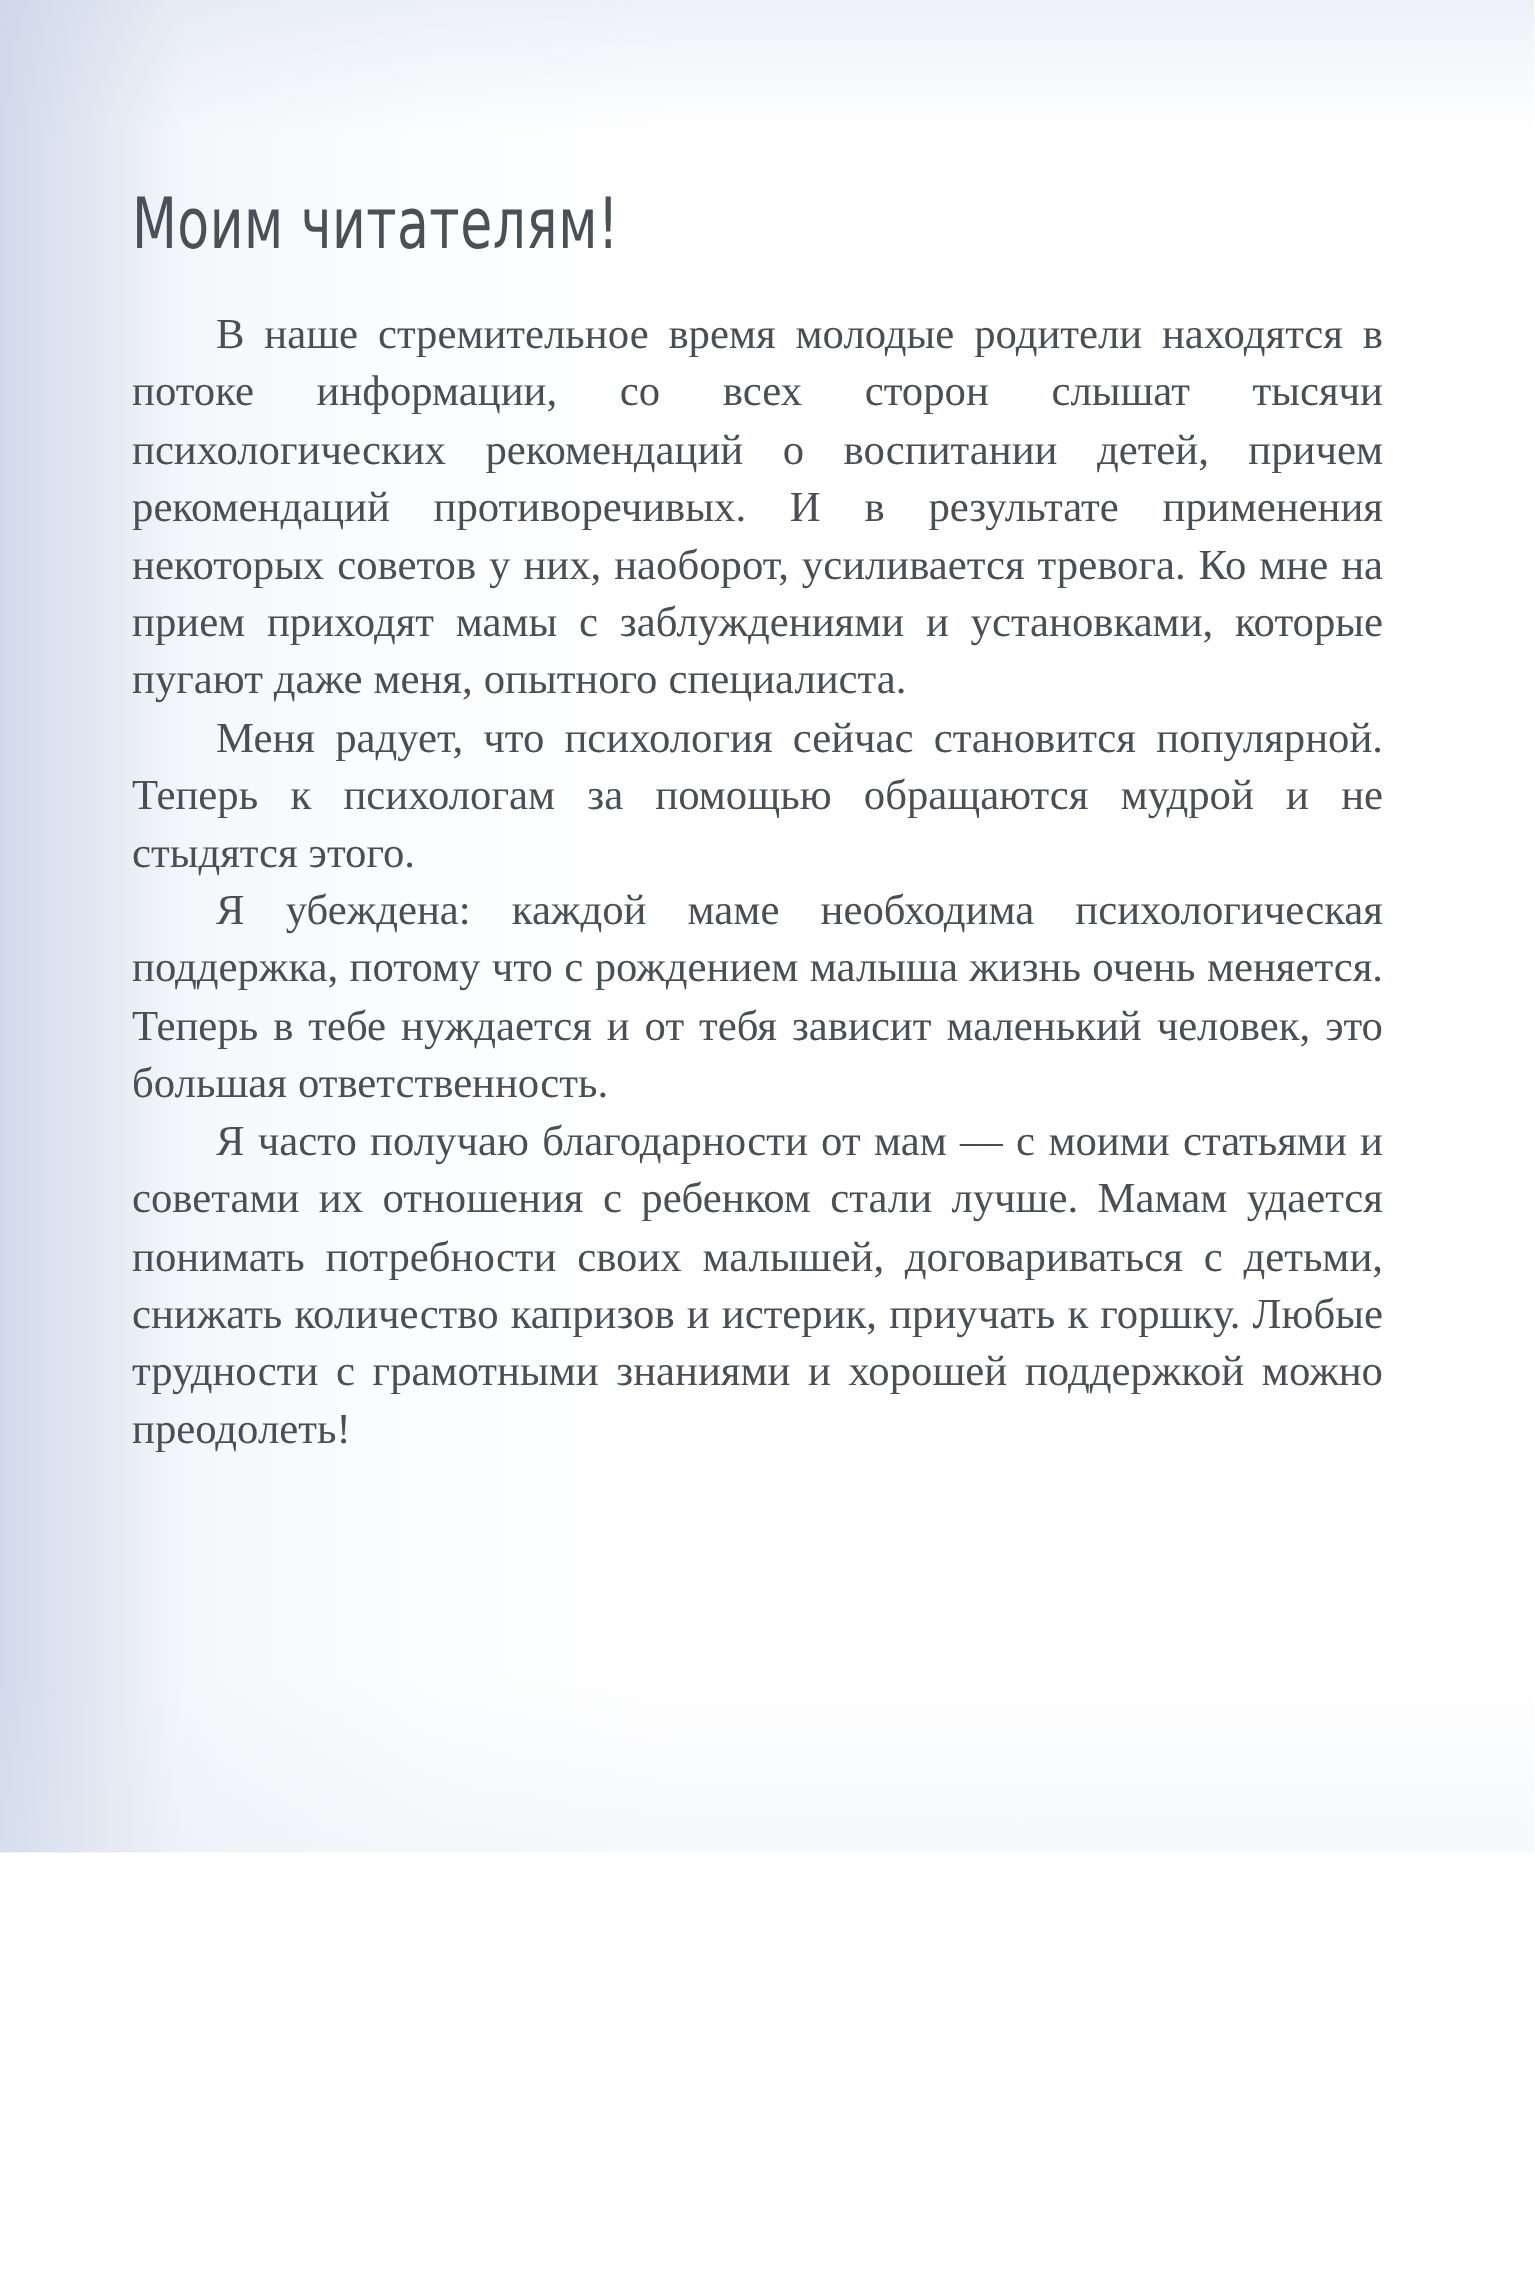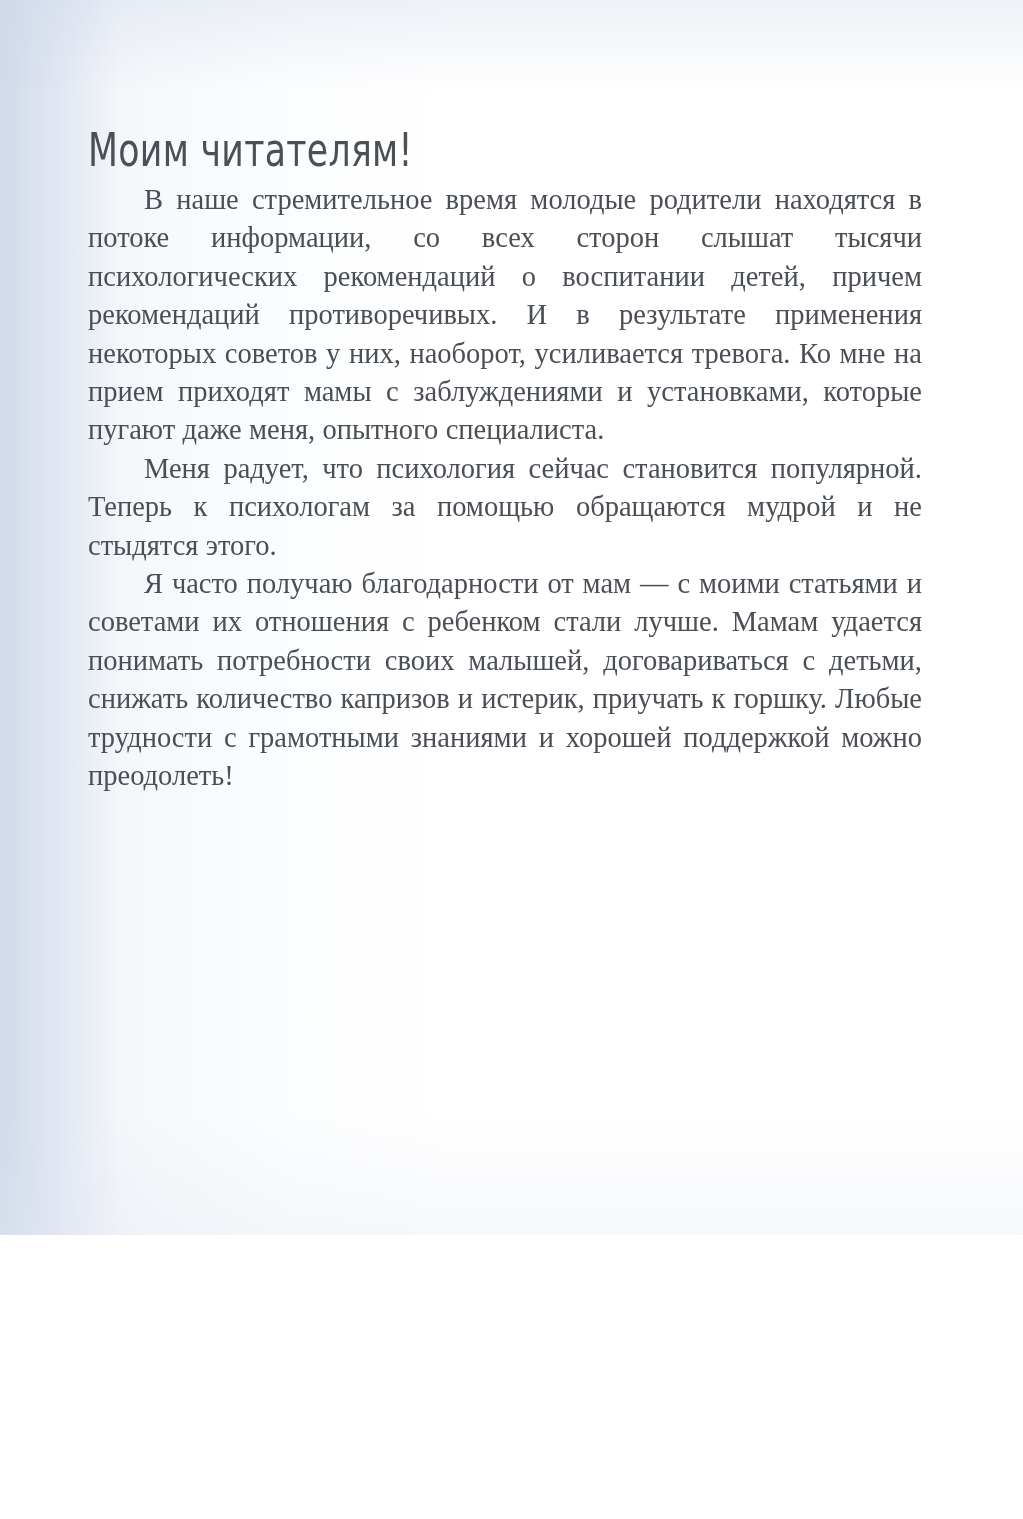--- a/index.html
+++ b/index.html
@@ -73,21 +73,21 @@
     color: #4b4f56;
     margin: 0;
     padding-top: 126px;
     transform: scaleX(0.82);
     transform-origin: left center;
     white-space: nowrap;
   }
 
   
   .body-copy {
-    margin-top: 8px;
+    margin-top: 32px;
   }
   .body-copy p {
     margin: 0;
     font-size: 28.5px;
     line-height: 38.4px;
     color: #4a4e55;
     text-align: justify;
     text-justify: inter-word;
     text-indent: 56px;
     hyphens: manual;
@@ -131,20 +131,21 @@
   <div class="scan-shadow-top"></div>
   <div class="scan-shadow-bottom"></div>
 
   <div class="content">
 
     <h1 class="page-title">Моим читателям!</h1>
 
     <div class="body-copy">
       <p>В наше стремительное время молодые родители находятся в потоке информации, со всех сторон слышат тысячи психологических рекомендаций о воспитании детей, причем рекомендаций противоречивых. И в результате применения некоторых советов у них, наоборот, усиливается тревога. Ко мне на прием приходят мамы с заблуждениями и установками, которые пугают даже меня, опытного специалиста.</p>
       <p>Меня радует, что психология сейчас становится популярной. Теперь к психологам за помощью обращаются мудрой и не стыдятся этого.</p>
+      <p>Я убеждена: каждой маме необходима психологическая поддержка, потому что с рождением малыша жизнь очень меняется. Теперь в тебе нуждается и от тебя зависит маленький человек, это большая ответственность.</p>
       <p>Я часто получаю благодарности от мам — с моими статьями и советами их отношения с ребенком стали лучше. Мамам удается понимать потребности своих малышей, договариваться с детьми, снижать количество капризов и истерик, приучать к горшку. Любые трудности с грамотными знаниями и хорошей поддержкой можно преодолеть!</p>
     </div>
 
   </div>
 
   <div class="footer">
     <p class="footer-title">Заметки психолога для мудрой мамы</p>
     <p class="footer-pageno">7</p>
   </div>
 

